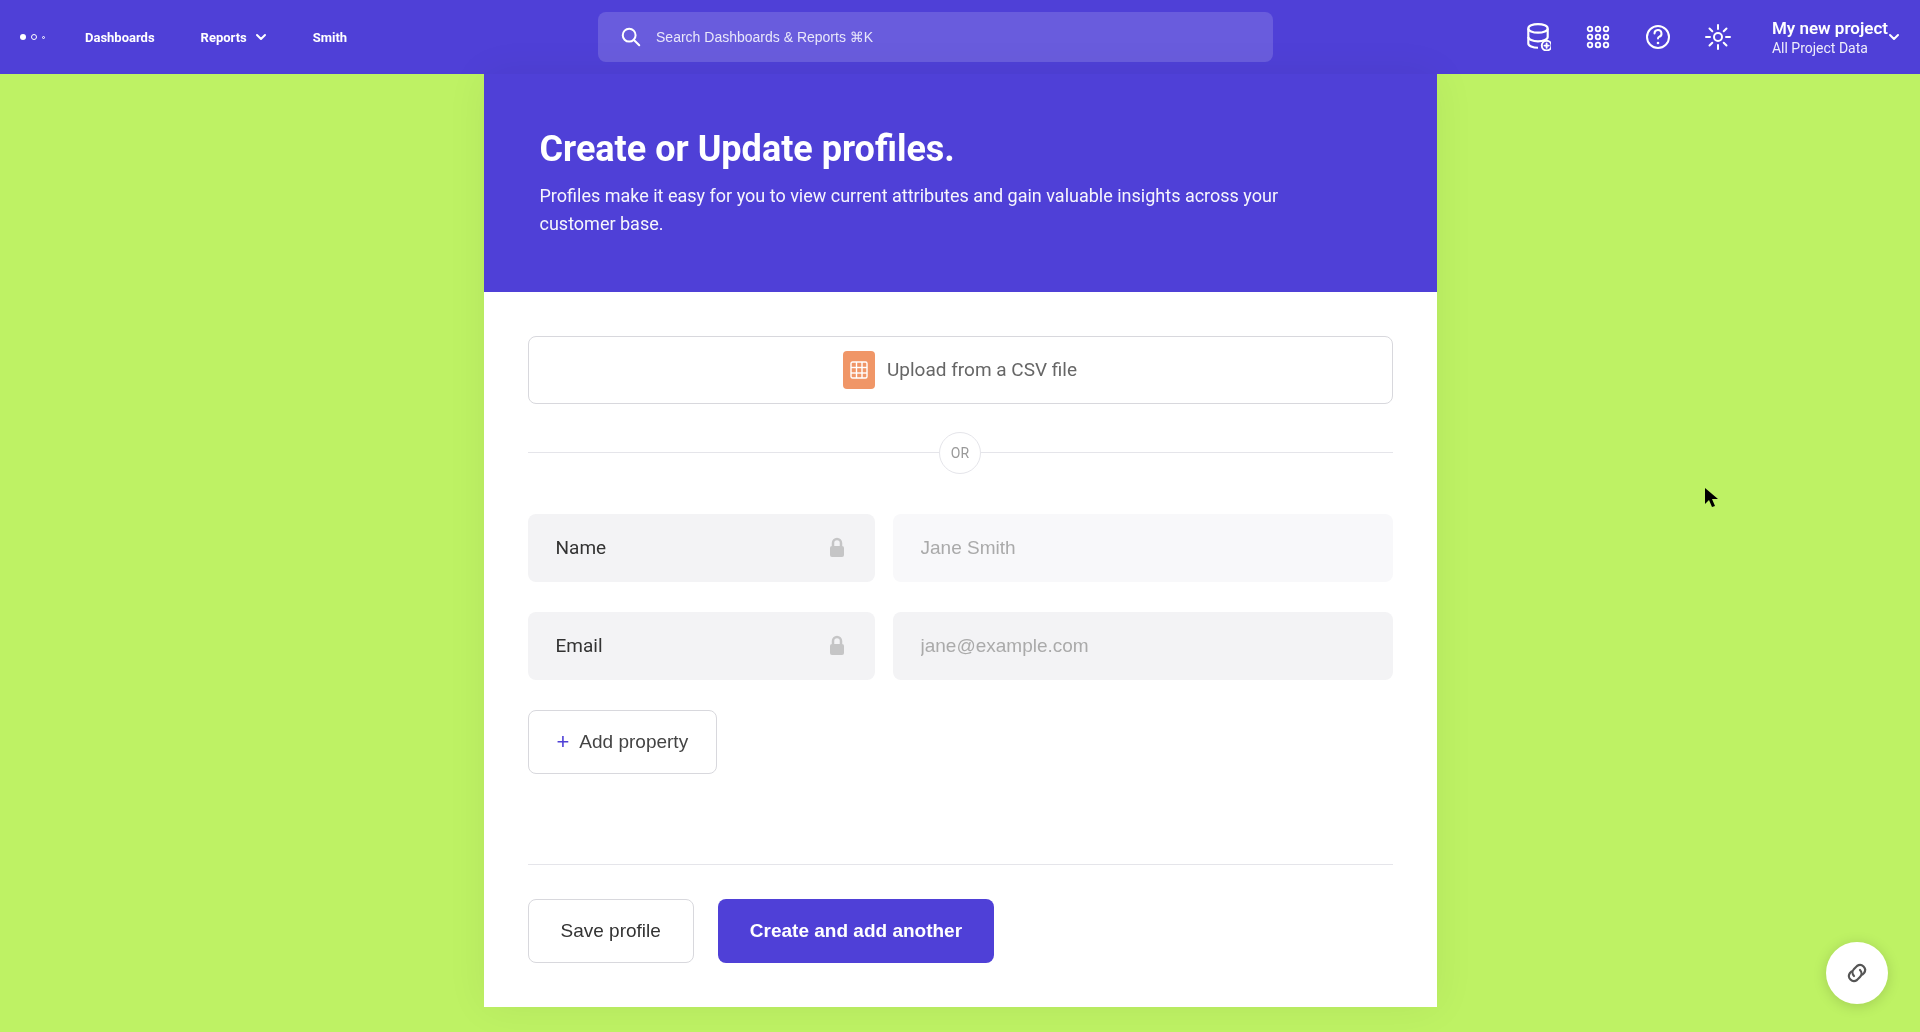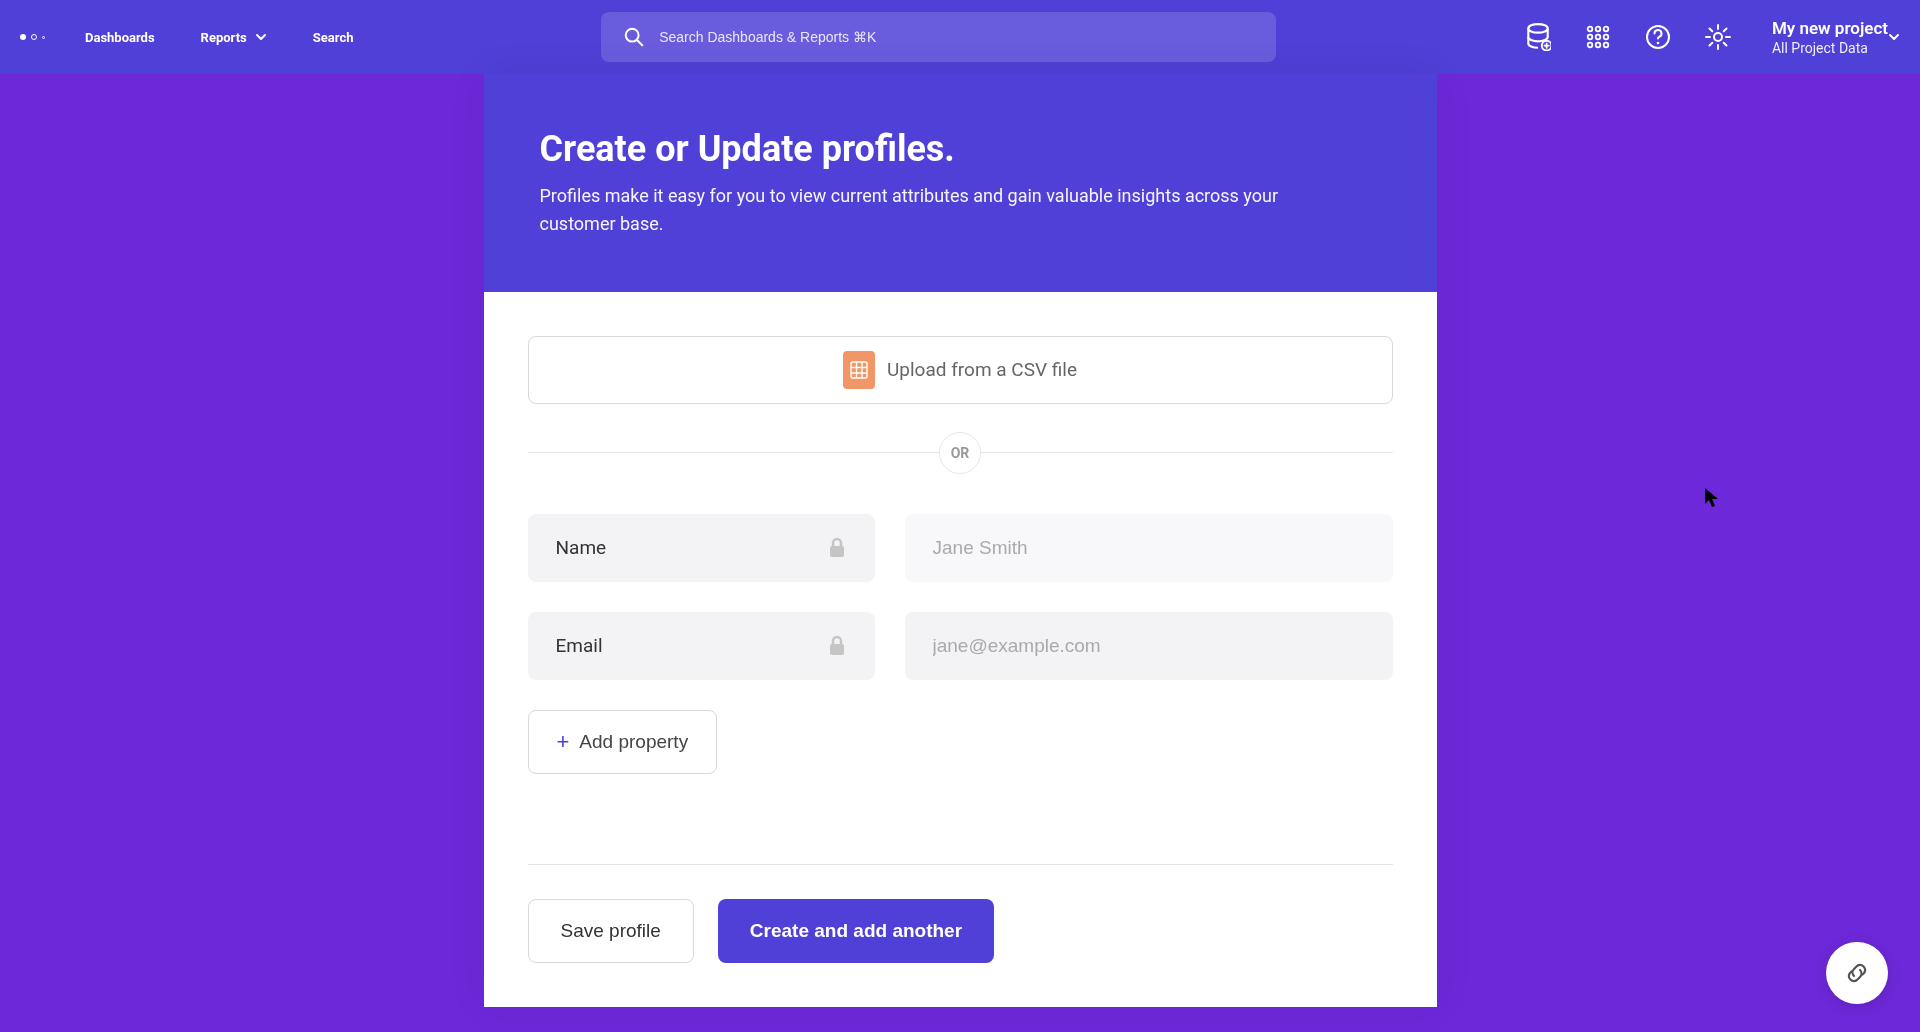--- a/index.html
+++ b/index.html
@@ -135,21 +135,21 @@
       font-weight: 600;
     }
     
     .project-sub {
       font-size: 14px;
       opacity: 0.9;
     }
     
     
     .page-bg {
-      background: #6d28d9;
+      background: #bef264;
       min-height: calc(100% - 74px);
     }
     
     .main-card {
       width: 953px;
       margin: 0 auto;
       background: white;
       box-shadow: 0 0 40px rgba(0,0,0,0.06);
     }
     
@@ -220,26 +220,26 @@
       width: 42px;
       height: 42px;
       border: 1px solid #e5e5ea;
       border-radius: 50%;
       display: flex;
       align-items: center;
       justify-content: center;
       font-size: 14px;
       color: #999;
       background: white;
-      font-weight: 700;
+      font-weight: 400;
     }
     
     .field-row {
       display: flex;
-      gap: 30px;
+      gap: 18px;
       margin-bottom: 30px;
       align-items: flex-end;
     }
     
     .field-label {
       width: 347px;
       height: 68px;
       background: #f3f3f5;
       border-radius: 8px;
       display: flex;
@@ -372,21 +372,21 @@
   </div>
 
   <div class="nav-links">
     <div class="nav-link">Dashboards</div>
     <div class="nav-link">
       <span>Reports</span>
       <svg class="chevron-down" viewBox="0 0 12 12" fill="none">
         <path d="M2 4 L6 8 L10 4" stroke="white" stroke-width="2" stroke-linecap="round" stroke-linejoin="round"></path>
       </svg>
     </div>
-    <div class="nav-link">Search</div>
+    <div class="nav-link">Smith</div>
   </div>
 
   <div class="search-container">
     <div class="search-box">
       <svg class="search-icon" viewBox="0 0 24 24" fill="none">
         <circle cx="10" cy="10" r="7" stroke="white" stroke-width="2.2"></circle>
         <line x1="15.5" y1="15.5" x2="21" y2="21" stroke="white" stroke-width="2.2" stroke-linecap="round"></line>
       </svg>
       <input type="text" placeholder="Search Dashboards &amp; Reports ⌘K" style="">
     </div>

